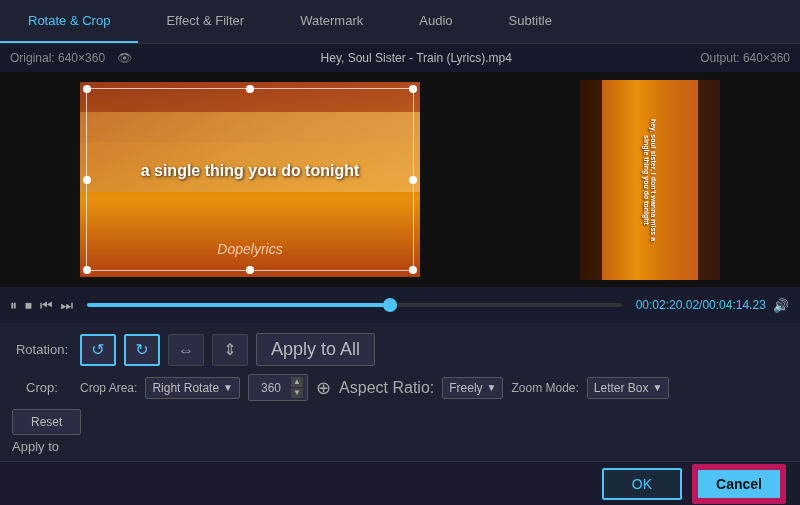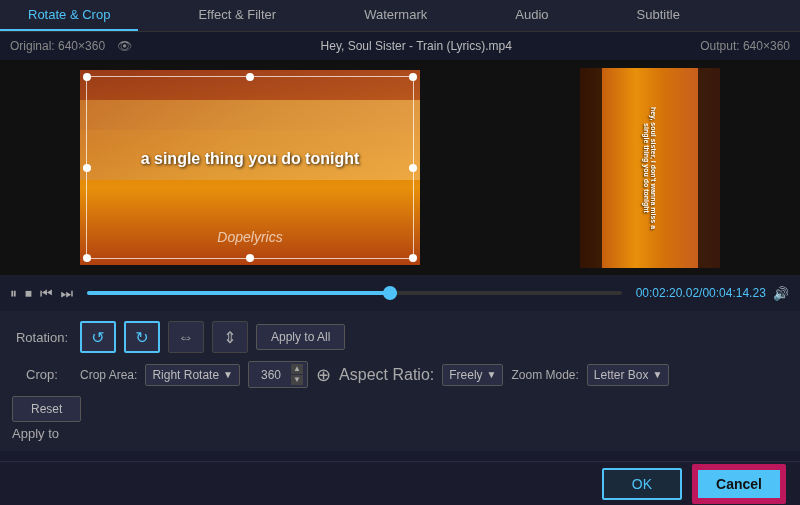--- a/index.html
+++ b/index.html
@@ -11,22 +11,21 @@
       width: 800px;
       height: 505px;
       overflow: hidden;
     }
 
     
     .tabs {
       display: flex;
       background: #1e2233;
       border-bottom: 1px solid #333;
-      height: 32px;
-      gap: 32px;
+      height: 44px;
     }
     .tab {
       padding: 0 28px;
       display: flex;
       align-items: center;
       cursor: pointer;
       color: #aaa;
       font-size: 13px;
       border-bottom: 2px solid transparent;
     }
@@ -262,21 +261,21 @@
       border: 1px solid #444;
       color: #aaa;
     }
     .apply-all-btn {
       background: #2a2d44;
       border: 1px solid #555;
       color: #bbb;
       padding: 5px 14px;
       cursor: pointer;
       border-radius: 2px;
-      font-size: 12px;
+      font-size: 18px;
     }
 
     .crop-row {
       display: flex;
       align-items: center;
       gap: 8px;
       margin-bottom: 8px;
     }
     .crop-area-label {
       color: #aaa;

